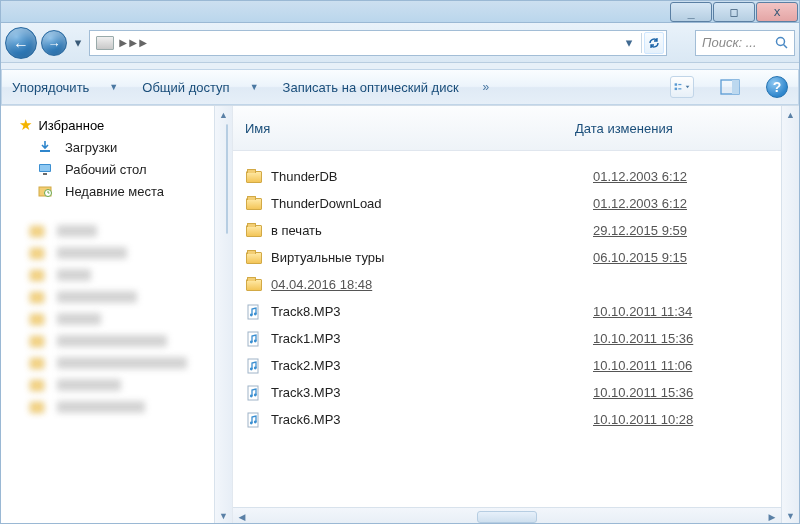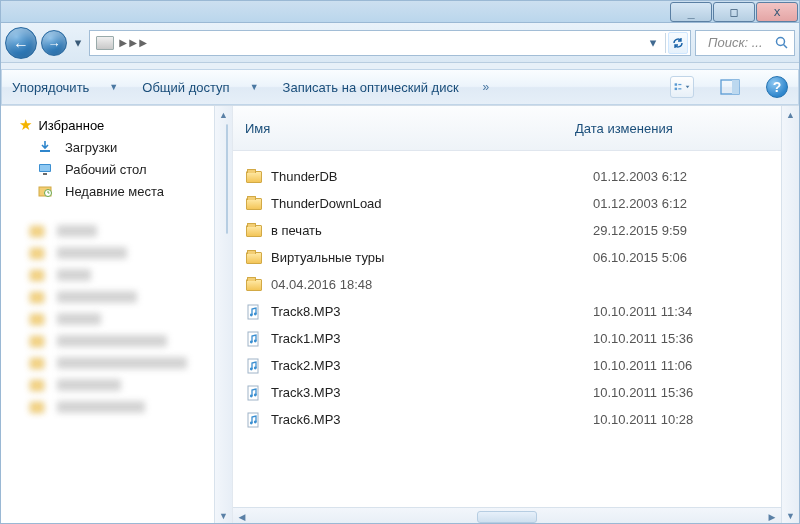--- a/index.html
+++ b/index.html
@@ -93,24 +93,25 @@
     background:linear-gradient(#f7fbff,#e6f1fb);
     border-radius:2px;
     color:#1a63a8;
   }
   .addr-divider { width:1px;height:20px;background:#c8d8e6; }
   .search {
     width: 100px; height:26px;
     border:1px solid #a2bdd6;
     background:#fff;
     display:flex;align-items:center;
-    padding:0 12px;
+    padding:0 6px;
     color:#8a8a8a;
     font-style:italic;
     position:relative;
+    margin-left:24px;
   }
   .search .mag {
     position:absolute; right:4px; top:4px;
     width:16px;height:16px;color:#4b89c4;cursor:pointer;
   }
   
   .gap-strip { height:6px; background:#e7f0f8; }
   
   .toolbar {
     height: 36px;
@@ -193,21 +194,21 @@
   .row {
     display:flex; align-items:center;
     height:27px;
     padding-left:12px;
   }
   .row .icon {width:18px;height:18px;flex:none;margin-right:8px;display:flex;align-items:center;justify-content:center;}
   .folder-icon div{width:16px;height:12px;background:linear-gradient(#ffe9a6,#f3c558);border:1px solid #d2a945;border-radius:1px;position:relative;}
   .folder-icon div::before{content:'';position:absolute;top:-3px;left:0;width:7px;height:3px;background:#f3ce74;border:1px solid #d2a945;border-bottom:none;border-radius:1px 1px 0 0;}
   .mp3-icon svg{display:block;}
   .row .name{flex:0 0 322px;color:#222;}
-  .row .date{flex:1;color:#555;}
+  .row .date{flex:1;color:#555;text-decoration:underline;}
   .content-scroll{
     position:absolute;right:0;top:0;width:18px;height:100%;
     background:linear-gradient(to right,#f2f6fb,#e7eef6);
     border-left:1px solid #d8e2ec;
     display:flex;flex-direction:column;align-items:center;
   }
   .content-bottom-scroll{
     position:absolute;bottom:0;left:0;right:18px;height:18px;
     background:linear-gradient(#f2f6fb,#e7eef6);
     border-top:1px solid #d8e2ec;
@@ -437,21 +438,21 @@
             <div></div>
           </span>
           <span class="name">в печать</span>
           <span class="date">29.12.2015 9:59</span>
         </div>
         <div class="row">
           <span class="icon folder-icon">
             <div></div>
           </span>
           <span class="name">Виртуальные туры</span>
-          <span class="date">06.10.2015 5:06</span>
+          <span class="date">06.10.2015 9:15</span>
         </div>
         <div class="row">
           <span class="icon folder-icon">
             <div></div>
           </span>
           <span class="date">04.04.2016 18:48</span>
         </div>
         <div class="row">
           <span class="icon mp3-icon">
             <svg width="16" height="16" viewBox="0 0 16 16">

